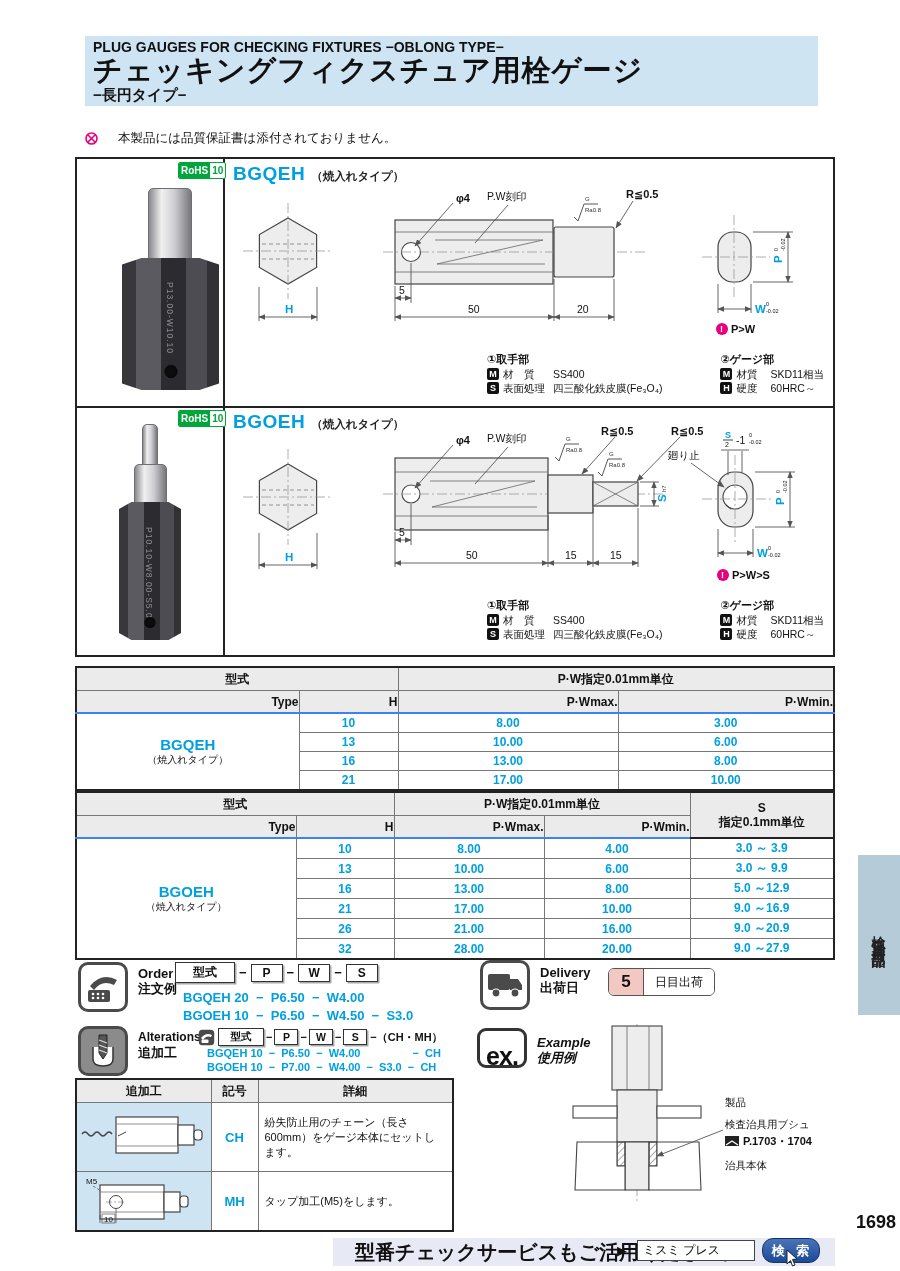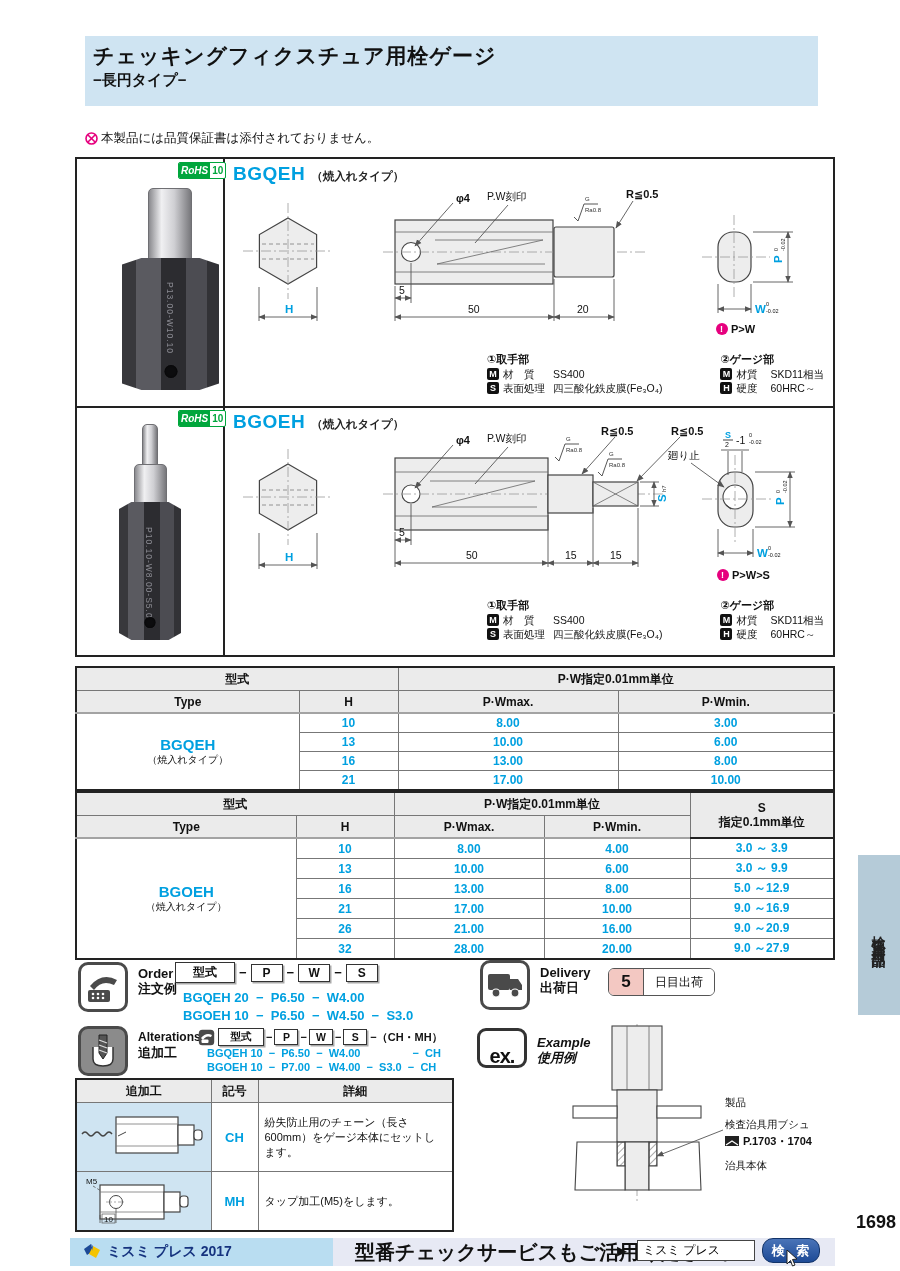--- a/index.html
+++ b/index.html
@@ -3,36 +3,36 @@
 <meta charset="utf-8">
 <style>
   html,body{margin:0;padding:0;background:#fff;}
   body{font-family:"Liberation Sans","DejaVu Sans",sans-serif;color:#111;}
   .page{position:relative;width:900px;height:1271px;background:#fff;overflow:hidden;}
   .abs{position:absolute;}
 
   
   .band{left:85px;top:36px;width:733px;height:70px;background:#cfe4f2;padding:4px 0 0 8px;box-sizing:border-box;}
   .t-en{font-size:14px;font-weight:bold;letter-spacing:0px;line-height:15px;}
-  .t-jp{font-size:21px;font-weight:bold;line-height:31px;letter-spacing:1px;}
+  .t-jp{font-size:29px;font-weight:bold;line-height:31px;letter-spacing:1px;}
   .t-sub{font-size:15px;font-weight:bold;line-height:17px;}
 
-  .notice{left:85px;top:130px;font-size:12.5px;display:flex;align-items:center;gap:3px;}
+  .notice{left:85px;top:130px;font-size:12.5px;display:flex;align-items:center;gap:20px;}
 
   
   .panel-box{left:75px;top:157px;width:760px;height:500px;border:2px solid #222;box-sizing:border-box;}
   .hdiv{left:75px;top:406px;width:760px;height:2px;background:#222;}
   .vdiv{left:223px;top:157px;width:2px;height:500px;background:#222;}
 
   .prod-title{display:flex;align-items:baseline;gap:6px;}
   .prod-code{color:#00a0e0;font-size:19px;font-weight:bold;letter-spacing:0.5px;}
   .prod-note{font-size:11.5px;font-weight:bold;color:#222;}
 
   .rohs{display:flex;height:15px;border:1.5px solid #00a63c;border-radius:2px;overflow:hidden;font-weight:bold;}
-  .rohs .g{background:#00a63c;color:#fff;font-size:10px;padding:0 2px;line-height:15px;font-style:italic;}
+  .rohs .g{background:#00a63c;color:#fff;font-size:10px;padding:0 2px;line-height:15px;}
   .rohs .n{background:#fff;color:#00a63c;font-size:10px;padding:0 2px;line-height:15px;}
 
   
   .tip{background:linear-gradient(90deg,#8a8a8e,#f0f0f2 30%,#cfcfd3 60%,#77777b);border-radius:5px 5px 2px 2px;border:1px solid #6f6f73;}
   .dark-body{background:linear-gradient(90deg,#38383c 0 14%,#5a5a60 14% 40%,#2c2c30 40% 66%,#4c4c52 66% 88%,#323236 88%);
     clip-path:polygon(0 5%,20% 0,80% 0,100% 5%,100% 95%,80% 100%,20% 100%,0 95%);}
   .engrave{position:absolute;left:50%;top:18%;transform:translateX(-60%);writing-mode:vertical-rl;font-size:8.5px;color:#9a9aa2;letter-spacing:1px;opacity:.85;}
   .bhole{position:absolute;left:50%;transform:translateX(-50%);width:13px;height:13px;background:#0c0c0e;border-radius:50%;box-shadow:0 0 2px #000 inset;}
 
   
@@ -55,21 +55,21 @@
   .stxt{font:6px "Liberation Sans","DejaVu Sans",sans-serif;fill:#333;}
   .tol{font:5.5px "Liberation Sans","DejaVu Sans",sans-serif;fill:#111;}
   .blbl{font:bold 11.5px "Liberation Sans","DejaVu Sans",sans-serif;fill:#00a0e0;}
   .jpl{font:10.5px "Liberation Sans","DejaVu Sans",sans-serif;fill:#111;}
 
   
   table.spec{border-collapse:collapse;table-layout:fixed;border:2px solid #222;background:#fff;}
   table.spec th,table.spec td{border:1px solid #777;padding:0;overflow:hidden;}
   table.spec th{background:#ebebeb;font-size:12px;font-weight:bold;}
   tr.hrow1 th{height:22px;}
-  tr.hrow2 th{height:21px;border-bottom:2px solid #a3a3a3;}
+  tr.hrow2 th{height:21px;border-bottom:2px solid #3b82f6;text-align:right;}
   td.cell{height:18px;text-align:center;}
   .v{color:#00a0e0;font-weight:bold;font-size:12px;}
   td.typecell{text-align:center;vertical-align:middle;}
   .tc-code{color:#00a0e0;font-weight:bold;font-size:15px;line-height:16px;}
   .tc-note{font-size:10px;color:#111;}
   th.s2line{font-size:12px;line-height:14px;}
 
   
   .sq-icon{width:50px;height:50px;border:3px solid #4a4a4a;border-radius:10px;background:#fff;box-sizing:border-box;display:flex;align-items:center;justify-content:center;}
   .lbl2{font-weight:bold;font-size:13px;line-height:15px;}
@@ -103,20 +103,21 @@
   .f-arrow{left:617px;top:1243px;font-size:13px;}
   .s-input{left:637px;top:1240px;width:118px;height:21px;border:1.5px solid #444;font-size:12px;padding:0 5px;box-sizing:border-box;background:#fff;}
   .s-btn{left:762px;top:1238px;width:58px;height:25px;background:linear-gradient(180deg,#4a74b8,#1d4a96);border:1px solid #133469;border-radius:11px;color:#fff;font-weight:bold;font-size:13px;letter-spacing:4px;display:flex;align-items:center;justify-content:center;padding-left:3px;box-sizing:border-box;}
 </style>
 </head>
 <body>
 
 <div class="page">
 
   <div class="abs band">
+    <div class="t-en">PLUG GAUGES FOR CHECKING FIXTURES −OBLONG TYPE−</div>
     <div class="t-jp">チェッキングフィクスチュア用栓ゲージ</div>
     <div class="t-sub">−長円タイプ−</div>
   </div>
 
   <div class="abs notice">
     <svg width="13" height="13" viewBox="0 0 13 13">
       <circle cx="6.5" cy="6.5" r="5.5" fill="none" stroke="#e6007e" stroke-width="1.6"></circle>
       <line x1="3" y1="3" x2="10" y2="10" stroke="#e6007e" stroke-width="1.6"></line>
       <line x1="10" y1="3" x2="3" y2="10" stroke="#e6007e" stroke-width="1.6"></line>
     </svg>
@@ -646,21 +647,21 @@
   <div class="abs" style="left:540px;top:965px;">
     <div class="lbl2">Delivery</div>
     <div class="lbl2">出荷日</div>
   </div>
   <div class="abs dcap" style="left:608px;top:968px;">
     <div class="days">5</div>
     <div class="unit">日目出荷</div>
   </div>
 
   <div class="abs" style="left:477px;top:1028px;width:50px;height:40px;border:3px solid #333;border-radius:9px;display:flex;align-items:center;justify-content:center;box-sizing:border-box;">
-    <span style="font-weight:bold;font-size:20px;letter-spacing:-1px;margin-top:16px;">ex.</span>
+    <span style="font-weight:bold;font-size:25px;letter-spacing:-1px;margin-top:16px;">ex.</span>
   </div>
   <div class="abs" style="left:537px;top:1035px;font-style:italic;">
     <div class="lbl2">Example</div>
     <div class="lbl2">使用例</div>
   </div>
 
   <svg class="abs" style="left:565px;top:1022px;" width="335" height="200" viewBox="0 0 335 200">
     <defs>
       <marker id="arx" viewBox="0 0 10 10" refX="9" refY="5" markerWidth="8" markerHeight="8" orient="auto-start-reverse">
         <path d="M0,1L10,5L0,9z" fill="#555"></path>
@@ -691,28 +692,20 @@
     <text x="178" y="123" font-size="11" font-weight="bold" fill="#111">P.1703・1704</text>
     <text class="jpl" x="160" y="147">治具本体</text>
   </svg>
 
   <div class="abs tab">
     <span>検査治具用部品</span>
   </div>
 
   <div class="abs pageno">1698</div>
 
-  <div class="abs f-left">
-    <svg width="20" height="20" viewBox="0 0 20 20">
-      <polygon points="2,7 9,2 11,9 5,13" fill="#1d4a96"></polygon>
-      <polygon points="11,4 18,8 14,16 7,12" fill="#f5c400"></polygon>
-      <polygon points="9,2 11,9 11,4" fill="#4a74b8"></polygon>
-    </svg>
-    <span>ミスミ プレス 2017</span>
-  </div>
   <div class="abs f-main">
     <span class="f-msg">型番チェックサービスもご活用ください。</span>
   </div>
   <div class="abs f-arrow">▶</div>
   <input class="abs s-input" type="text" value="ミスミ プレス" style="">
   <div class="abs s-btn">
     <span>検 索</span>
   </div>
   <svg class="abs" style="left:786px;top:1250px;" width="14" height="17" viewBox="0 0 14 17">
     <polygon points="1,0 11,9 6.5,9.5 9,15 6.5,16 4.5,10.5 1,14" fill="#fff" stroke="#222" stroke-width="1"></polygon>

